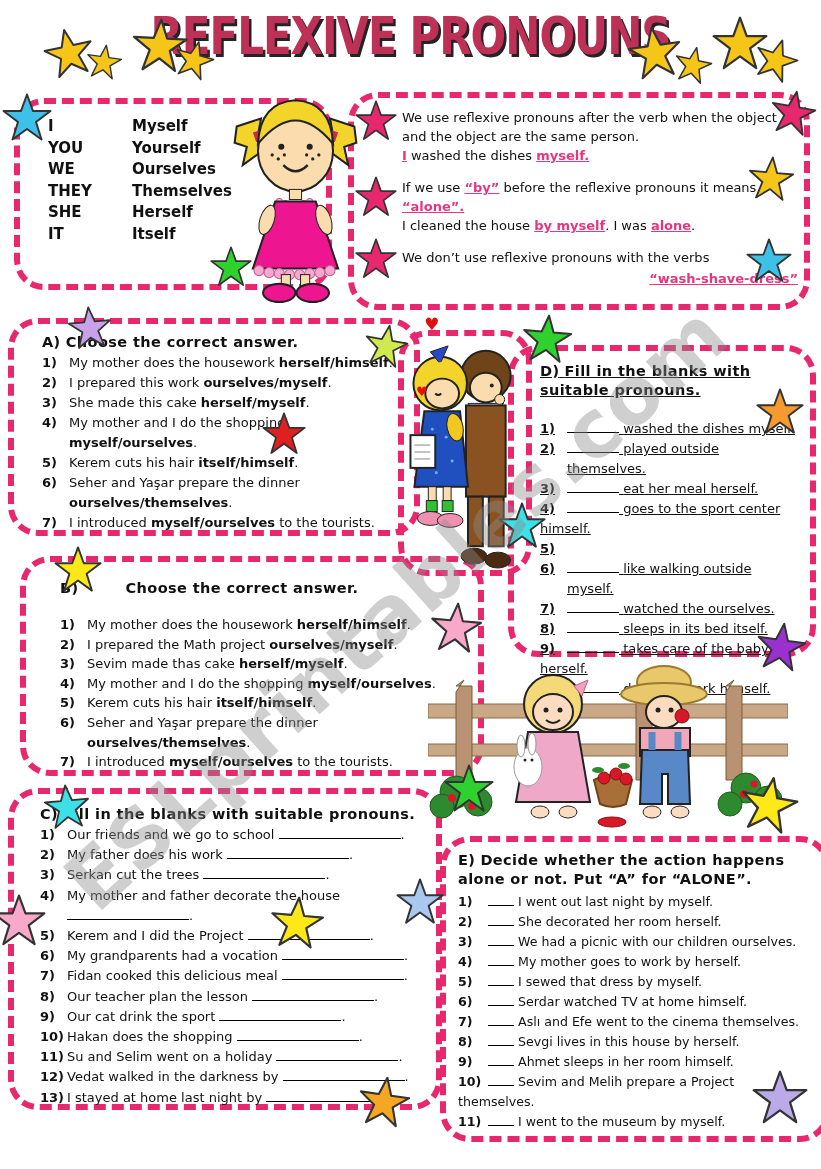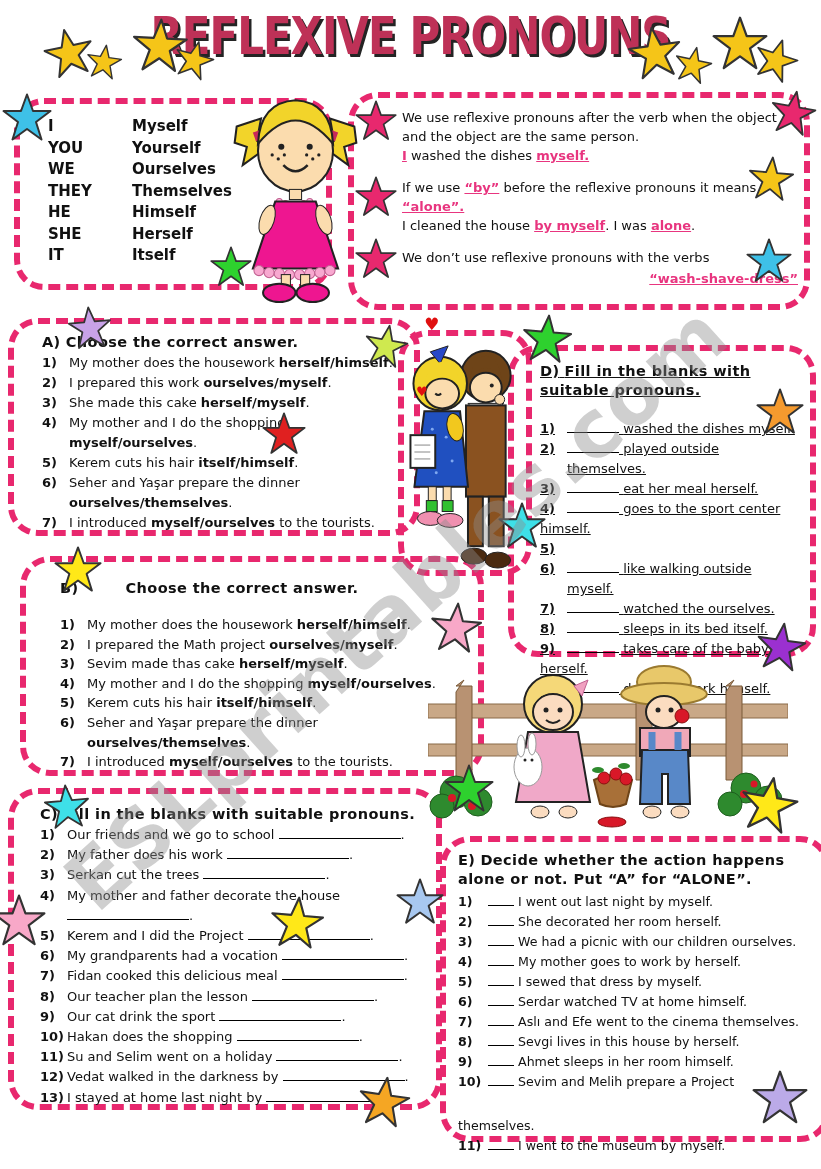--- a/index.html
+++ b/index.html
@@ -91,24 +91,20 @@
         </div>
         <div class="prow">
           <span class="psub">WE</span>
           <span class="pref">Ourselves</span>
         </div>
         <div class="prow">
           <span class="psub">THEY</span>
           <span class="pref">Themselves</span>
         </div>
         <div class="prow">
-          <span class="psub">HE</span>
-          <span class="pref">Himself</span>
-        </div>
-        <div class="prow">
           <span class="psub">SHE</span>
           <span class="pref">Herself</span>
         </div>
         <div class="prow">
           <span class="psub">IT</span>
           <span class="pref">Itself</span>
         </div>
     </div>
   </div>
 
@@ -360,21 +356,21 @@
           <div class="it">
             <span class="n" style="width:30px;">8)</span>
             <span class="tx"><span class="blank be"></span> <span>Sevgi lives in this house by herself.</span></span>
           </div>
           <div class="it">
             <span class="n" style="width:30px;">9)</span>
             <span class="tx"><span class="blank be"></span> <span>Ahmet sleeps in her room himself.</span></span>
           </div>
           <div class="it">
             <span class="n" style="width:30px;">10)</span>
-            <span class="tx"><span class="blank be"></span> <span>Sevim and Melih prepare a Project</span><span class="l2" style="margin-left:-30px;margin-top:24px;">themselves.</span></span>
+            <span class="tx"><span class="blank be"></span> <span>Sevim and Melih prepare a Project</span><span class="l2" style="margin-left:-30px;">themselves.</span></span>
           </div>
           <div class="it">
             <span class="n" style="width:30px;">11)</span>
             <span class="tx"><span class="blank be"></span> <span>I went to the museum by myself.</span></span>
           </div>
       </div>
     </div>
   </div>
 
   <svg class="illus" style="left:233px;top:88px;" width="125" height="215" viewBox="0 0 120 212">

